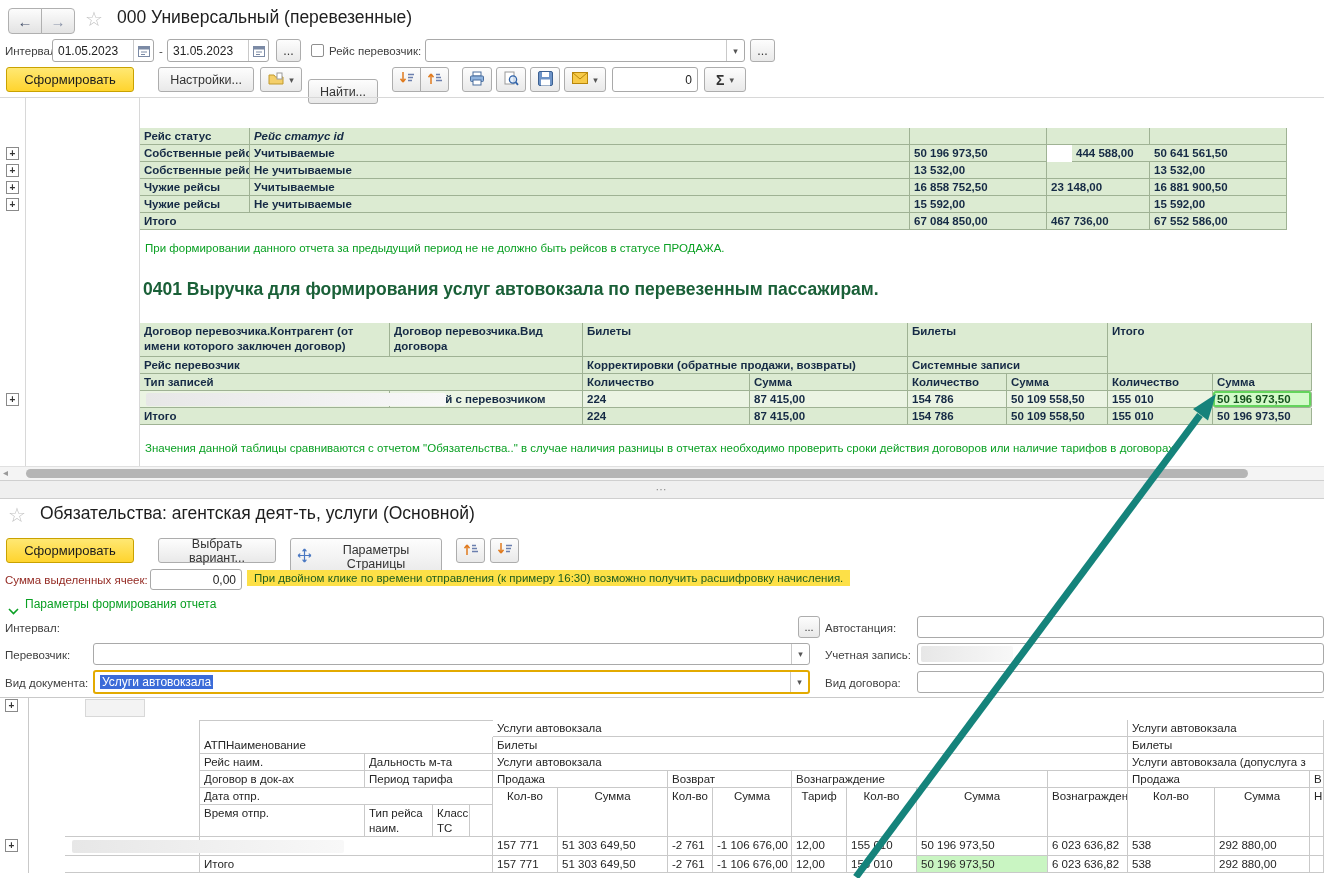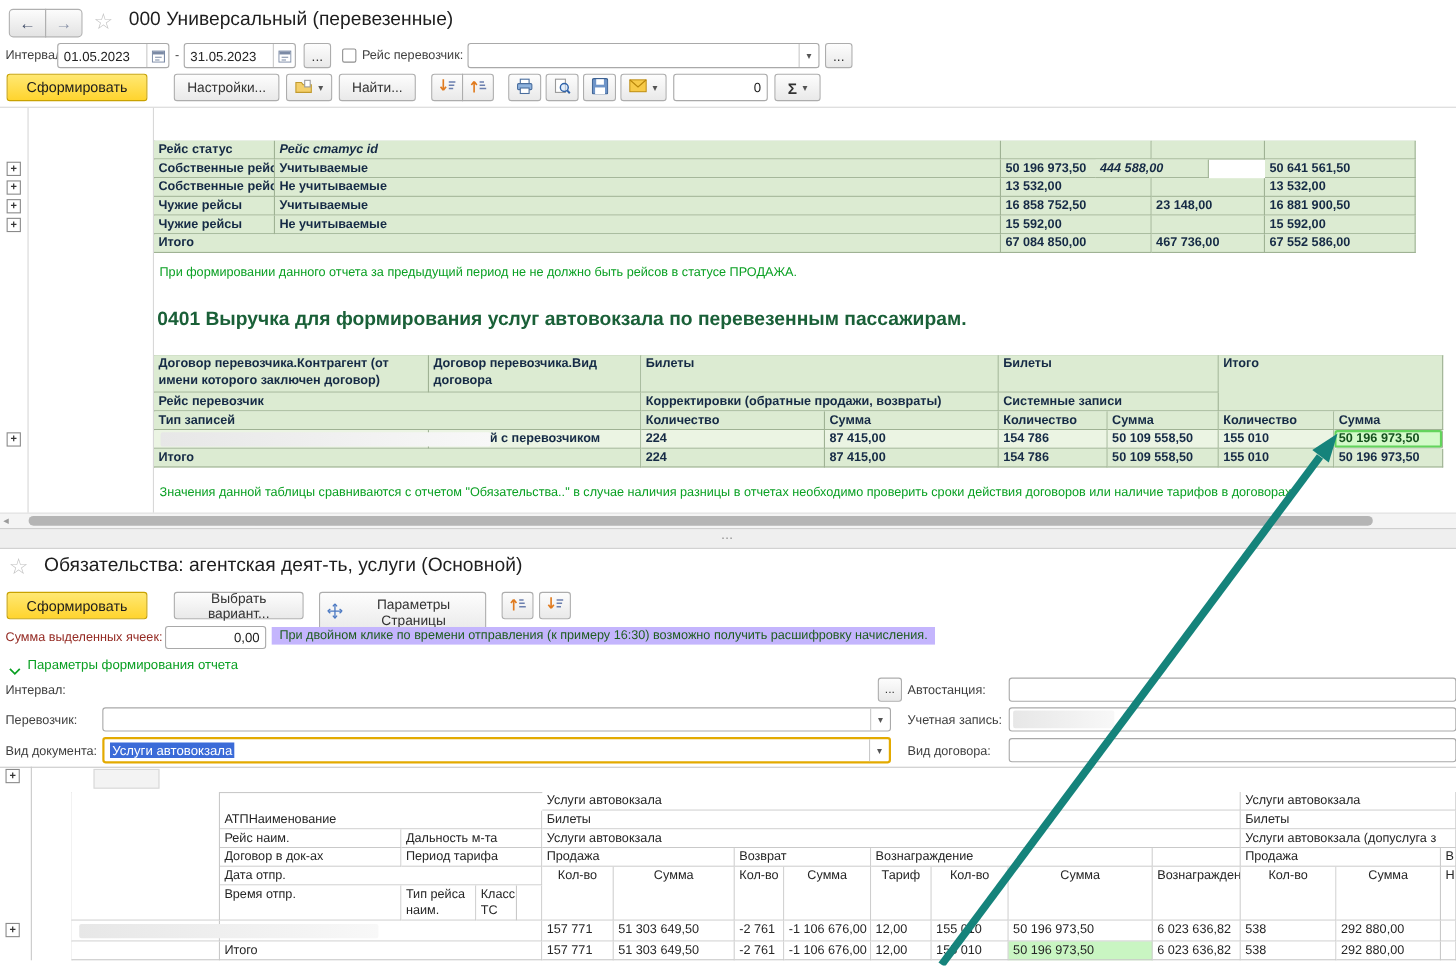--- a/index.html
+++ b/index.html
@@ -39,21 +39,21 @@
   .wr{white-space:normal}
   .hl{background:#c9f5c2}
   .hl2{background:#d3fac9;box-shadow:inset 0 0 0 2px #63d45c;border-radius:3px;color:#14511d}
   .red{background:linear-gradient(90deg,#e7e7e7,#f8f8f8);border:none;border-radius:2px;padding:0}
   .red2{background:#f3f3f3;border:1px solid #d8d8d8;padding:0}
   .ln{padding:0;border:none}
   .lnw{background:#c9c9c9}.lng{background:#9fb294}.lngr{background:#d8d8d8}
   .plus{position:absolute;width:13px;height:13px;border:1px solid #8a8a8a;background:#fff;color:#333;
         font:bold 10px/11px "Liberation Sans",sans-serif;text-align:center;box-sizing:border-box}
   .note{position:absolute;font-size:11.5px;color:#0aa023;white-space:nowrap}
-  .hint{position:absolute;background:#c4b5fd;color:#1e5c1e;font-size:11.5px;padding:2px 7px;white-space:nowrap}
+  .hint{position:absolute;background:#fde047;color:#1e5c1e;font-size:11.5px;padding:2px 7px;white-space:nowrap}
   .grid-layer{position:absolute;left:0;top:0;width:100%;height:100%}
 </style>
 </head>
 <body>
 
 <div class="abs" id="win-top" style="left:0;top:0;width:1324px;height:480px">
   <button class="navbtn" style="left:8px;top:8px;width:34px;height:26px;border-radius:4px 0 0 4px">
     <span>←</span>
     </button>
   <button class="navbtn" style="left:41px;top:8px;width:34px;height:26px;border-radius:0 4px 4px 0;color:#8a93a8">
@@ -97,21 +97,21 @@
 
   <button class="btn btn-yellow" style="left:6px;top:67px;width:128px;height:25px;font-size:13px">Сформировать</button>
   <button class="btn" style="left:158px;top:67px;width:96px;height:25px">Настройки...</button>
   <button class="btn" style="left:260px;top:67px;width:42px;height:25px">
     <span><svg width="16" height="13">
           <path d="M1 3h5l1.5 2H15v7H1z" fill="#f4cf6a" stroke="#c19a2e"></path>
           <rect x="9" y="1" width="5" height="6" fill="#fff" stroke="#9a9a9a"></rect>
         </svg></span>
     <span style="font-size:9px;color:#555">▾</span>
   </button>
-  <button class="btn" style="left:308px;top:67px;width:70px;height:25px">Найти...</button>
+  <button class="btn" style="left:308px;top:79px;width:70px;height:25px">Найти...</button>
   <button class="btn" style="left:392px;top:67px;width:29px;height:25px;border-radius:3px 0 0 3px">
     <span><svg width="16" height="14">
           <path d="M4 1v10M4 11l-2.5-3.2M4 11l2.5-3.2" stroke="#e07b1f" fill="none" stroke-width="1.5"></path>
           <path d="M9 3.5h6M9 6.5h5M9 9.5h4" stroke="#6b7fae" stroke-width="1.4"></path>
         </svg></span>
   </button>
   <button class="btn" style="left:420px;top:67px;width:29px;height:25px;border-radius:0 3px 3px 0">
     <span><svg width="16" height="14">
           <path d="M4 13V3M4 3L1.5 6.2M4 3l2.5 3.2" stroke="#e07b1f" fill="none" stroke-width="1.5"></path>
           <path d="M9 3.5h4M9 6.5h5M9 9.5h6" stroke="#6b7fae" stroke-width="1.4"></path>
@@ -170,21 +170,21 @@
     <div class="cell ln lng" style="left: 140px; top: 128px; width: 1147px; height: 1px;"></div>
     <div class="cell ln lng" style="left: 140px; top: 128px; width: 1px; height: 102px;"></div>
     <div class="cell g" style="left: 140px; top: 128px; width: 110px; height: 17px;">Рейс статус</div>
     <div class="cell g" style="left: 250px; top: 128px; width: 660px; height: 17px; font-style: italic;">Рейс статус id</div>
     <div class="cell g" style="left: 910px; top: 128px; width: 137px; height: 17px;"></div>
     <div class="cell g" style="left: 1047px; top: 128px; width: 103px; height: 17px;"></div>
     <div class="cell g" style="left: 1150px; top: 128px; width: 137px; height: 17px;"></div>
     <div class="cell g" style="left: 140px; top: 145px; width: 110px; height: 17px;">Собственные рейсы</div>
     <div class="cell g" style="left: 250px; top: 145px; width: 660px; height: 17px;">Учитываемые</div>
     <div class="cell g num" style="left: 910px; top: 145px; width: 137px; height: 17px;">50 196 973,50</div>
-    <div class="cell g num" style="left: 996px; top: 145px; width: 103px; height: 17px; font-style: italic;">444 588,00</div>
+    <div class="cell g num" style="left: 1072px; top: 145px; width: 103px; height: 17px;">444 588,00</div>
     <div class="cell g num" style="left: 1150px; top: 145px; width: 137px; height: 17px;">50 641 561,50</div>
     <div class="cell g" style="left: 140px; top: 162px; width: 110px; height: 17px;">Собственные рейсы</div>
     <div class="cell g" style="left: 250px; top: 162px; width: 660px; height: 17px;">Не учитываемые</div>
     <div class="cell g num" style="left: 910px; top: 162px; width: 137px; height: 17px;">13 532,00</div>
     <div class="cell g" style="left: 1047px; top: 162px; width: 103px; height: 17px;"></div>
     <div class="cell g num" style="left: 1150px; top: 162px; width: 137px; height: 17px;">13 532,00</div>
     <div class="cell g" style="left: 140px; top: 179px; width: 110px; height: 17px;">Чужие рейсы</div>
     <div class="cell g" style="left: 250px; top: 179px; width: 660px; height: 17px;">Учитываемые</div>
     <div class="cell g num" style="left: 910px; top: 179px; width: 137px; height: 17px;">16 858 752,50</div>
     <div class="cell g num" style="left: 1047px; top: 179px; width: 103px; height: 17px;">23 148,00</div>

